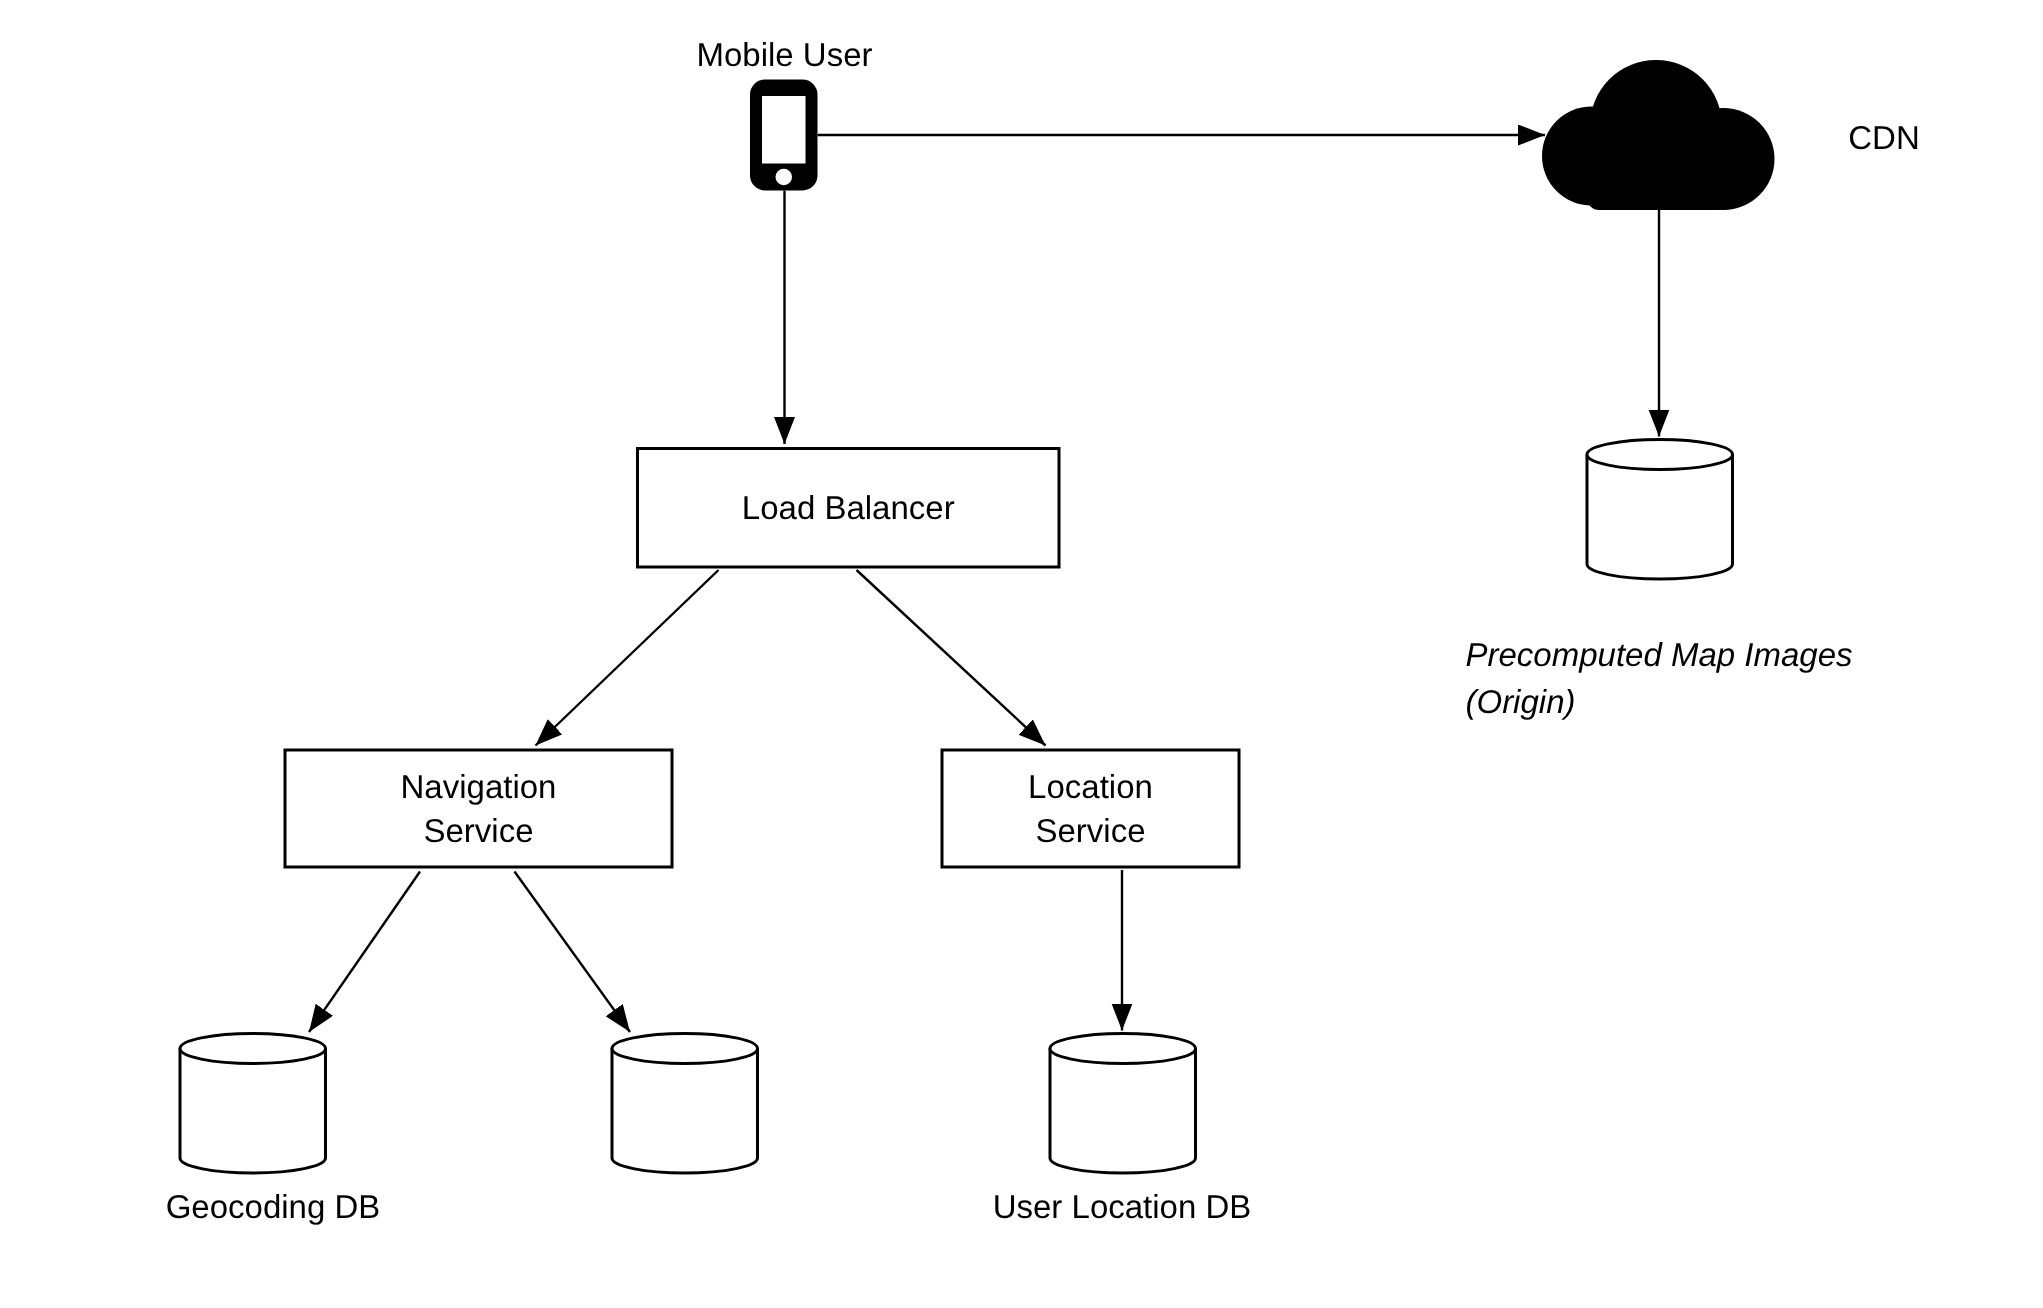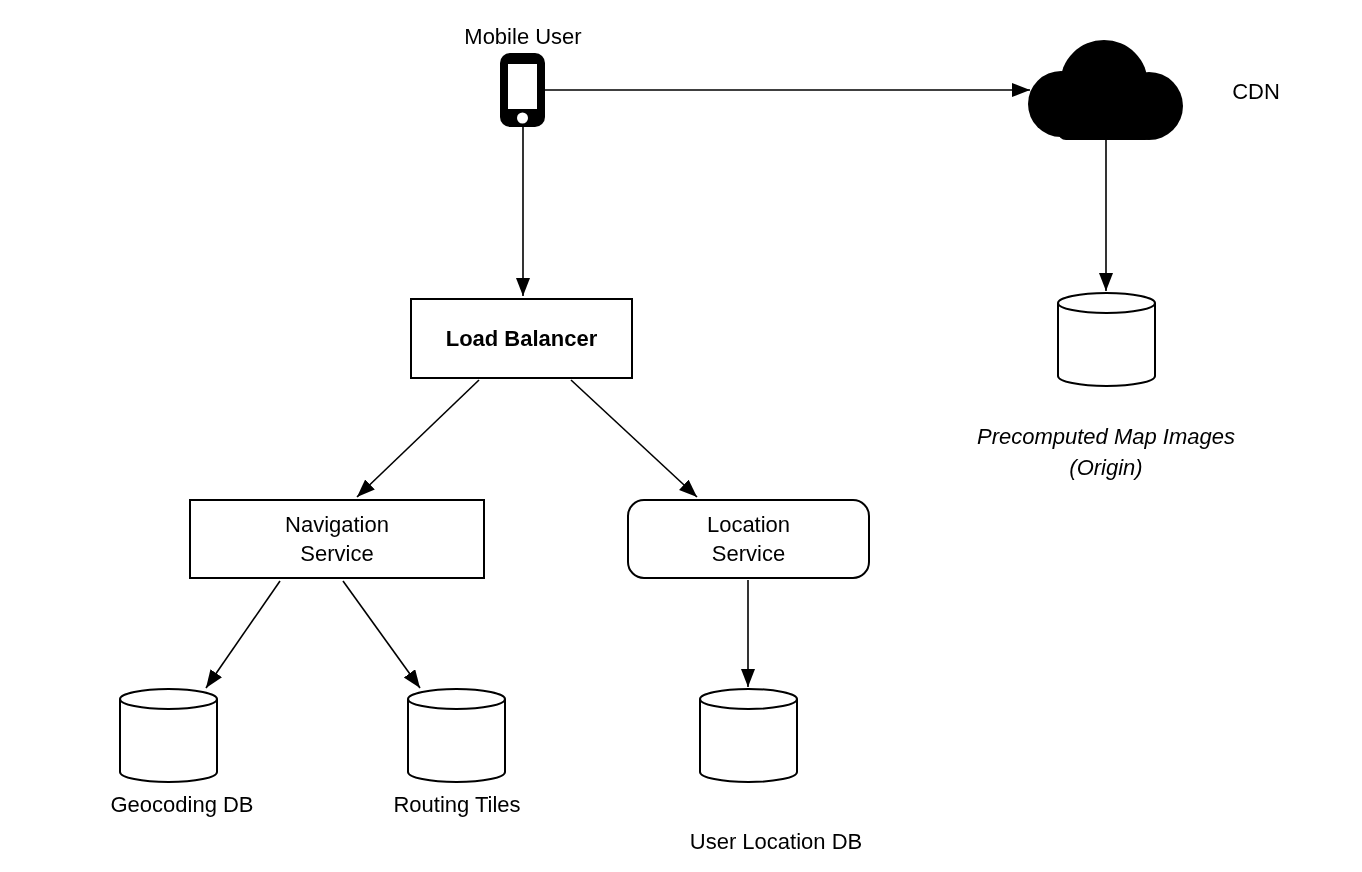--- a/index.html
+++ b/index.html
@@ -33,21 +33,21 @@
     align-items: center;
     justify-content: center;
     text-align: center;
     font-size: 22px;
     line-height: 1.32;
   }
   .dlabel {
     position: absolute;
     font-size: 22px;
     line-height: 1.42;
-    text-align: center;
+    text-align: left;
     transform: translateX(-50%);
     white-space: nowrap;
   }
   .dlabel span { display: block; }
 </style>
 </head>
 <body>
 
 <div class="canvas">
 
@@ -91,44 +91,43 @@
     <g transform="translate(700,689)">
       <path class="cyl" d="M0,10 L0,83 A48.5,10 0 0 0 97,83 L97,10"></path>
       <ellipse class="cyl" cx="48.5" cy="10" rx="48.5" ry="10"></ellipse>
     </g>
     <g transform="translate(1058,293)">
       <path class="cyl" d="M0,10 L0,83 A48.5,10 0 0 0 97,83 L97,10"></path>
       <ellipse class="cyl" cx="48.5" cy="10" rx="48.5" ry="10"></ellipse>
     </g>
   </svg>
 
-  <div class="node-box" style="left:410px; top:298px; width:223px; height:81px;font-weight:bold;">
+  <div class="node-box" style="left:424px; top:298px; width:283px; height:81px;">
     <span>Load Balancer</span>
   </div>
 
-  <div class="node-box" style="left:189px; top:499px; width:296px; height:80px;">
+  <div class="node-box" style="left:189px; top:499px; width:260px; height:80px;">
     <span>Navigation</span>
     <span>Service</span>
   </div>
 
-  <div class="node-box" style="left:627px; top:499px; width:243px; height:80px;border-radius:17px;">
+  <div class="node-box" style="left:627px; top:499px; width:200px; height:80px;">
     <span>Location</span>
     <span>Service</span>
   </div>
 
   <div class="dlabel" style="left:523px; top:21px;">Mobile User</div>
 
   <div class="dlabel" style="left:1256px; top:76px;">CDN</div>
 
   <div class="dlabel" style="left:182px; top:789px;">Geocoding DB</div>
 
   <div class="dlabel" style="left:457px; top:789px;">
-    <span>Routing Tiles</span>
   </div>
 
-  <div class="dlabel" style="left:748px; top:826px;margin-left:28px;">User Location DB</div>
+  <div class="dlabel" style="left:748px; top:789px;">User Location DB</div>
 
   <div class="dlabel" style="left:1106px; top:421px;font-style:italic;">
     <span>Precomputed Map Images</span>
     <span>(Origin)</span>
   </div>
 
 </div>
 
 </body></html>

